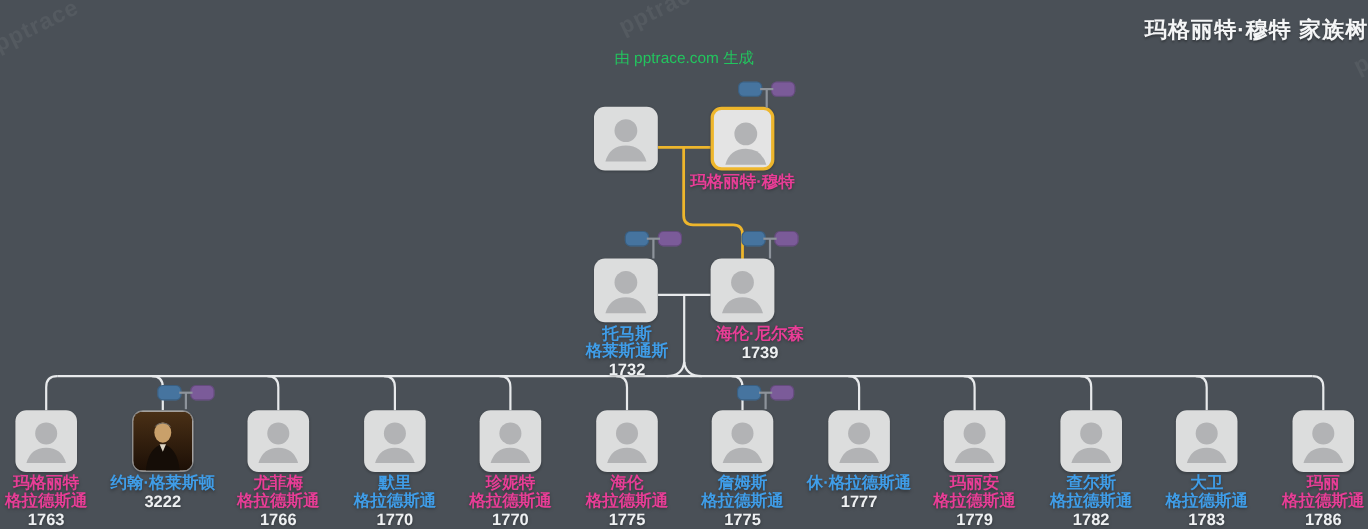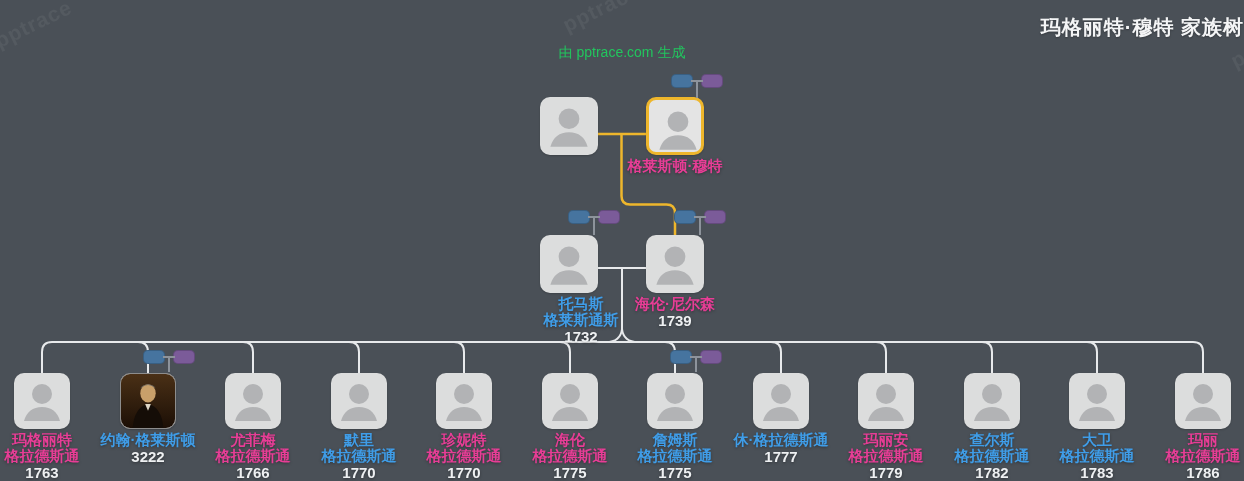--- a/index.html
+++ b/index.html
@@ -94,56 +94,56 @@
           </svg></div>
     <div class="namebox" style="left: 0px; top: 61px; width: 140px;"></div>
   </div>
 
   <div class="person" style="left: 605px; top: 97px; width: 140px;">
     <div class="card highlight" style="left: 41px; top: 0px; width: 58px; height: 58px; box-sizing: border-box;"><svg width="58" height="58" viewBox="0 0 56 56">
             <circle cx="28" cy="21" r="10" fill="#b2b3b5"></circle>
             <path d="M10,48 Q14,34 28,34 Q42,34 46,48 Z" fill="#b2b3b5"></path>
           </svg></div>
     <div class="namebox" style="left: 0px; top: 61px; width: 140px;">
-          <div class="name-line female">格莱斯顿·穆特</div>
+          <div class="name-line female">玛格丽特·穆特</div>
         </div>
   </div>
 
   <div class="pill-pair" style="left: 671px; top: 74px; height: 24px;">
     <div class="pill blue"></div>
     <div class="pill purple"></div>
     <div class="pill-link"></div>
     <div class="pill-stub" style="height: 17px;"></div>
   </div>
 
   <div class="person" style="left: 499px; top: 235px; width: 140px;">
     <div class="card" style="left: 41px; top: 0px; width: 58px; height: 58px; box-sizing: border-box;"><svg width="58" height="58" viewBox="0 0 56 56">
             <circle cx="28" cy="21" r="10" fill="#b2b3b5"></circle>
             <path d="M10,48 Q14,34 28,34 Q42,34 46,48 Z" fill="#b2b3b5"></path>
           </svg></div>
-    <div class="namebox" style="left: 12px; top: 61px; width: 140px;">
+    <div class="namebox" style="left: 1px; top: 61px; width: 140px;">
           <div class="name-line male">托马斯</div>
           <div class="name-line male">格莱斯通斯</div>
           <div class="year">1732</div>
         </div>
   </div>
 
   <div class="pill-pair" style="left: 568px; top: 210px; height: 25px;">
     <div class="pill blue"></div>
     <div class="pill purple"></div>
     <div class="pill-link"></div>
     <div class="pill-stub" style="height: 18px;"></div>
   </div>
 
   <div class="person" style="left: 605px; top: 235px; width: 140px;">
     <div class="card" style="left: 41px; top: 0px; width: 58px; height: 58px; box-sizing: border-box;"><svg width="58" height="58" viewBox="0 0 56 56">
             <circle cx="28" cy="21" r="10" fill="#b2b3b5"></circle>
             <path d="M10,48 Q14,34 28,34 Q42,34 46,48 Z" fill="#b2b3b5"></path>
           </svg></div>
-    <div class="namebox" style="left: 0px; top: 61px; width: 140px;">
+    <div class="namebox" style="left: 16px; top: 61px; width: 140px;">
           <div class="name-line female">海伦·尼尔森</div>
           <div class="year">1739</div>
         </div>
   </div>
 
   <div class="pill-pair" style="left: 674px; top: 210px; height: 25px;">
     <div class="pill blue"></div>
     <div class="pill purple"></div>
     <div class="pill-link"></div>
     <div class="pill-stub" style="height: 18px;"></div>

